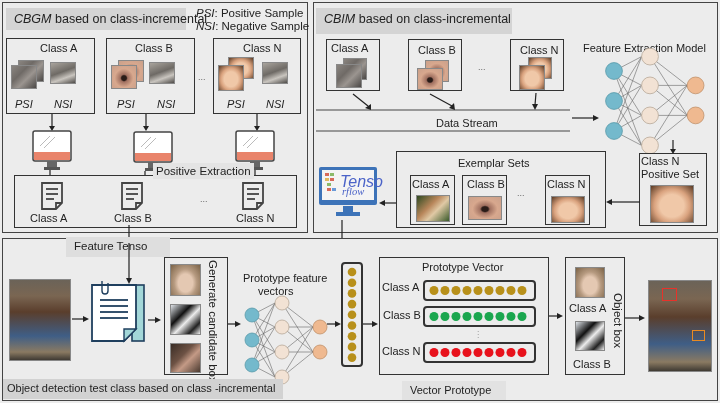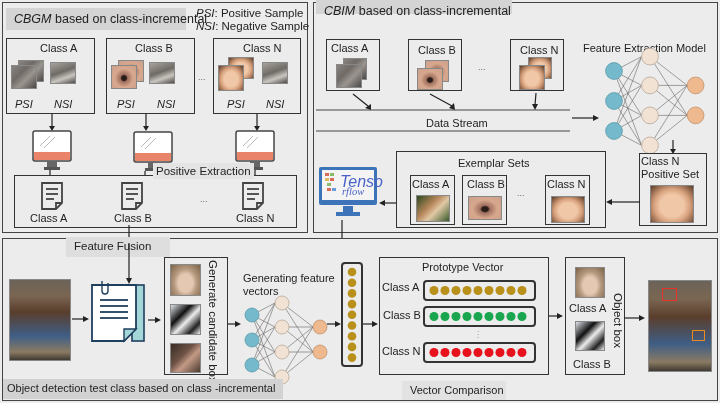--- a/index.html
+++ b/index.html
@@ -126,21 +126,21 @@
       <line x1="247" y1="199" x2="255" y2="199"></line>
   </g>
   <line x1="129" y1="225" x2="129" y2="243" stroke="#222" stroke-width="1.2"></line>
 </svg>
 <div class="txt" style="left:30px;top:212px;">Class A</div>
 <div class="txt" style="left:114px;top:212px;">Class B</div>
 <div class="txt" style="left:200px;top:194px;font-size:9px;color:#666;">...</div>
 <div class="txt" style="left:236px;top:212px;">Class N</div>
 
 <div class="panel" style="left:313px;top:2px;width:405px;height:231px;"></div>
-<div class="label-bar" style="left:316px;top:0;width:196px;height:14px;">
+<div class="label-bar" style="left:316px;top:8px;width:196px;height:26px;">
   <span class="it">CBIM</span><span> based on class-incremental</span>
 </div>
 
 <div class="box" style="left:326px;top:39px;width:54px;height:52px;"></div>
 <div class="txt" style="left:331px;top:42px;">Class A</div>
 <div class="thumb cat" style="left:343px;top:58px;width:24px;height:22px;"></div>
 <div class="thumb cat" style="left:336px;top:64px;width:26px;height:24px;"></div>
 
 <div class="box" style="left:408px;top:39px;width:54px;height:52px;"></div>
 <div class="txt" style="left:418px;top:44px;">Class B</div>
@@ -159,21 +159,21 @@
   <line x1="316" y1="131" x2="570" y2="131" stroke="#444" stroke-width="1"></line>
   <line x1="353" y1="94" x2="368" y2="106" stroke="#222" stroke-width="1.2"></line>
     <polygon points="365,108 371,104 371,110" fill="#222"></polygon>
   <line x1="430" y1="94" x2="452" y2="106" stroke="#222" stroke-width="1.2"></line>
     <polygon points="449,108 454,103 455,110" fill="#222"></polygon>
   <line x1="536" y1="93" x2="535" y2="105" stroke="#222" stroke-width="1.2"></line>
     <polygon points="532,104 538,104 535,110" fill="#222"></polygon>
   <line x1="572" y1="118" x2="595" y2="118" stroke="#222" stroke-width="1.2"></line>
     <polygon points="593,115 593,121 599,118" fill="#222"></polygon>
 </svg>
-<div class="txt" style="left:426px;top:117px;text-align:right;">Data Stream</div>
+<div class="txt" style="left:436px;top:117px;text-align:right;">Data Stream</div>
 
 <div class="txt" style="left:583px;top:42px;">Feature Extraction Model</div>
 
 <svg id="nn-top" style="left:0;top:0;" width="720" height="240">
     <line x1="614" y1="71" x2="641.6" y2="56.6" stroke="#666" stroke-width="0.6"></line>
     <line x1="614" y1="71" x2="641.6" y2="85.4" stroke="#666" stroke-width="0.6"></line>
     <line x1="614" y1="71" x2="641.6" y2="115.4" stroke="#666" stroke-width="0.6"></line>
     <line x1="614" y1="71" x2="641.6" y2="145.39999999999998" stroke="#666" stroke-width="0.6"></line>
     <line x1="614" y1="101" x2="641.6" y2="56.6" stroke="#666" stroke-width="0.6"></line>
     <line x1="614" y1="101" x2="641.6" y2="85.4" stroke="#666" stroke-width="0.6"></line>
@@ -241,21 +241,21 @@
     <rect x="9" y="17" width="4" height="3" fill="#8cba6a"></rect>
     <rect x="9" y="22" width="4" height="3" fill="#d86a5a"></rect>
     <rect x="14" y="22" width="4" height="3" fill="#6a9ad8"></rect>
   <rect x="25" y="40" width="10" height="7" fill="#3d73b8"></rect>
   <rect x="18" y="46" width="24" height="4" fill="#3d73b8"></rect>
 </svg>
 <div class="txt it" style="left:340px;top:173px;color:#4b63c8;font-family:Liberation Sans, sans-serif;font-size:16px;">Tenso</div>
 <div class="txt it" style="left:342px;top:186px;color:#4b63c8;font-family:Liberation Serif, serif;font-size:10.5px;">rflow</div>
 
 <div class="panel" style="left:2px;top:238px;width:716px;height:163px;"></div>
-<div class="label-bar" style="left:66px;top:237px;width:104px;height:20px;padding:3px 8px;font-size:11.5px;background:#dedede;">Feature Fusion</div>
+<div class="label-bar" style="left:66px;top:237px;width:104px;height:20px;padding:3px 8px;font-size:11.5px;background:#dedede;">Feature Tenso</div>
 
 <div class="thumb man" style="left:9px;top:279px;width:62px;height:82px;"></div>
 
 <svg style="left:0;top:0;" width="720" height="403">
   <line x1="129" y1="243" x2="129" y2="280" stroke="#222" stroke-width="1.2"></line>
     <polygon points="126,278 132,278 129,284" fill="#222"></polygon>
   <line x1="72" y1="319" x2="84" y2="319" stroke="#222" stroke-width="1.2"></line>
     <polygon points="83,316 83,322 89,319" fill="#222"></polygon>
   <rect x="132" y="285" width="12" height="56" fill="#a3d7d8" stroke="#1f3f5e" stroke-width="1.6"></rect>
   <path d="M92,285 h44 v44 l-12,12 h-32 z" fill="#fff" stroke="#1f3f5e" stroke-width="1.8"></path>
@@ -268,22 +268,22 @@
   <line x1="148" y1="320" x2="156" y2="320" stroke="#222" stroke-width="1.2"></line>
     <polygon points="155,317 155,323 161,320" fill="#222"></polygon>
 </svg>
 
 <div class="box" style="left:164px;top:257px;width:64px;height:118px;"></div>
 <div class="thumb manface" style="left:170px;top:264px;width:31px;height:32px;"></div>
 <div class="thumb catbw" style="left:170px;top:304px;width:31px;height:31px;"></div>
 <div class="thumb hand" style="left:170px;top:343px;width:31px;height:30px;"></div>
 <div class="txt" style="left:207px;top:260px;writing-mode:vertical-rl;font-size:11.5px;">Generate candidate box</div>
 
-<div class="txt" style="left:243px;top:272px;">Generating feature</div>
-<div class="txt" style="left:243px;top:285px;">vectors</div>
+<div class="txt" style="left:243px;top:272px;">Prototype feature</div>
+<div class="txt" style="left:258px;top:285px;">vectors</div>
 
 <svg id="nn-bottom" style="left:0;top:0;" width="720" height="403">
     <line x1="252" y1="315" x2="275" y2="303" stroke="#666" stroke-width="0.6"></line>
     <line x1="252" y1="315" x2="275" y2="327" stroke="#666" stroke-width="0.6"></line>
     <line x1="252" y1="315" x2="275" y2="352" stroke="#666" stroke-width="0.6"></line>
     <line x1="252" y1="315" x2="275" y2="377" stroke="#666" stroke-width="0.6"></line>
     <line x1="252" y1="340" x2="275" y2="303" stroke="#666" stroke-width="0.6"></line>
     <line x1="252" y1="340" x2="275" y2="327" stroke="#666" stroke-width="0.6"></line>
     <line x1="252" y1="340" x2="275" y2="352" stroke="#666" stroke-width="0.6"></line>
     <line x1="252" y1="340" x2="275" y2="377" stroke="#666" stroke-width="0.6"></line>
@@ -380,13 +380,13 @@
     <polygon points="335,321 335,327 341,324" fill="#222"></polygon>
   <line x1="363" y1="324" x2="373" y2="324" stroke="#222" stroke-width="1.2"></line>
     <polygon points="372,321 372,327 378,324" fill="#222"></polygon>
   <line x1="549" y1="316" x2="558" y2="316" stroke="#222" stroke-width="1.2"></line>
     <polygon points="557,313 557,319 563,316" fill="#222"></polygon>
   <line x1="625" y1="318" x2="640" y2="318" stroke="#222" stroke-width="1.2"></line>
     <polygon points="639,315 639,321 645,318" fill="#222"></polygon>
 </svg>
 
 <div class="label-bar" style="left:3px;top:379px;width:280px;height:20px;padding:3px 4px;font-size:11px;background:#d2d2d2;">Object detection test class based on class -incremental</div>
-<div class="label-bar" style="left:402px;top:381px;width:104px;height:19px;padding:3px 8px;font-size:11px;background:#e2e2e2;">Vector Comparison</div>
+<div class="label-bar" style="left:402px;top:381px;width:104px;height:19px;padding:3px 8px;font-size:11px;background:#e2e2e2;">Vector Prototype</div>
 
 </body></html>

